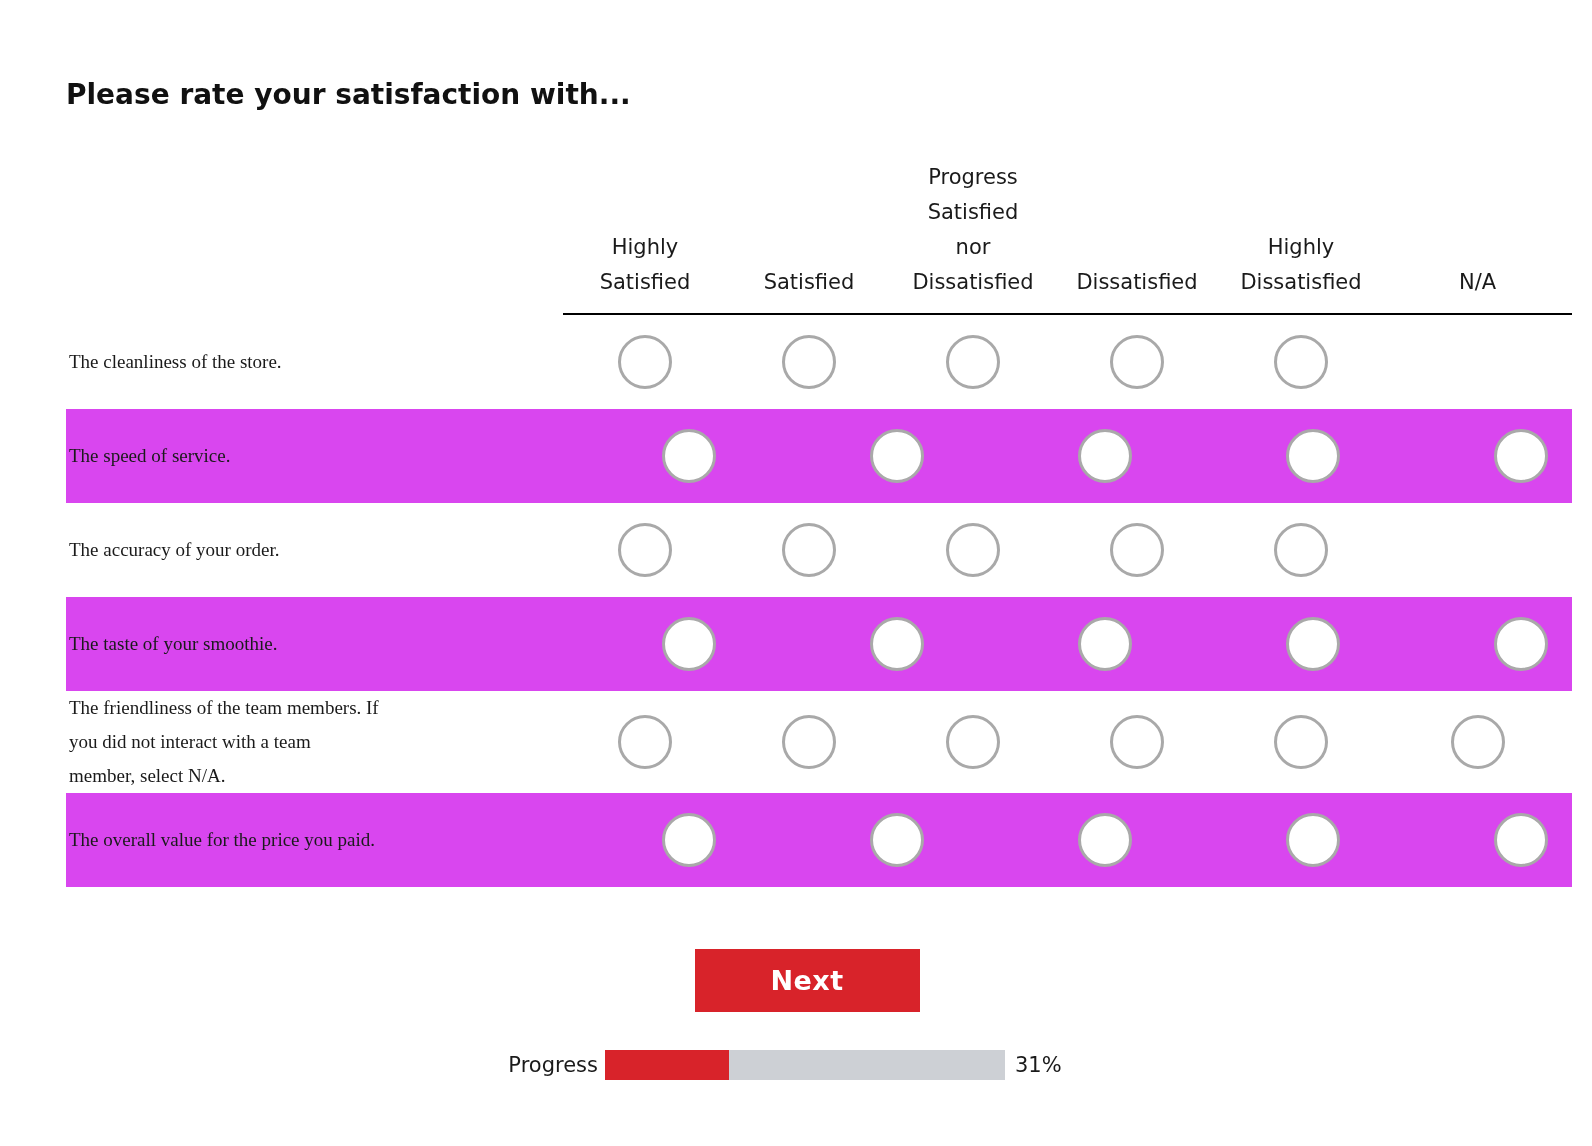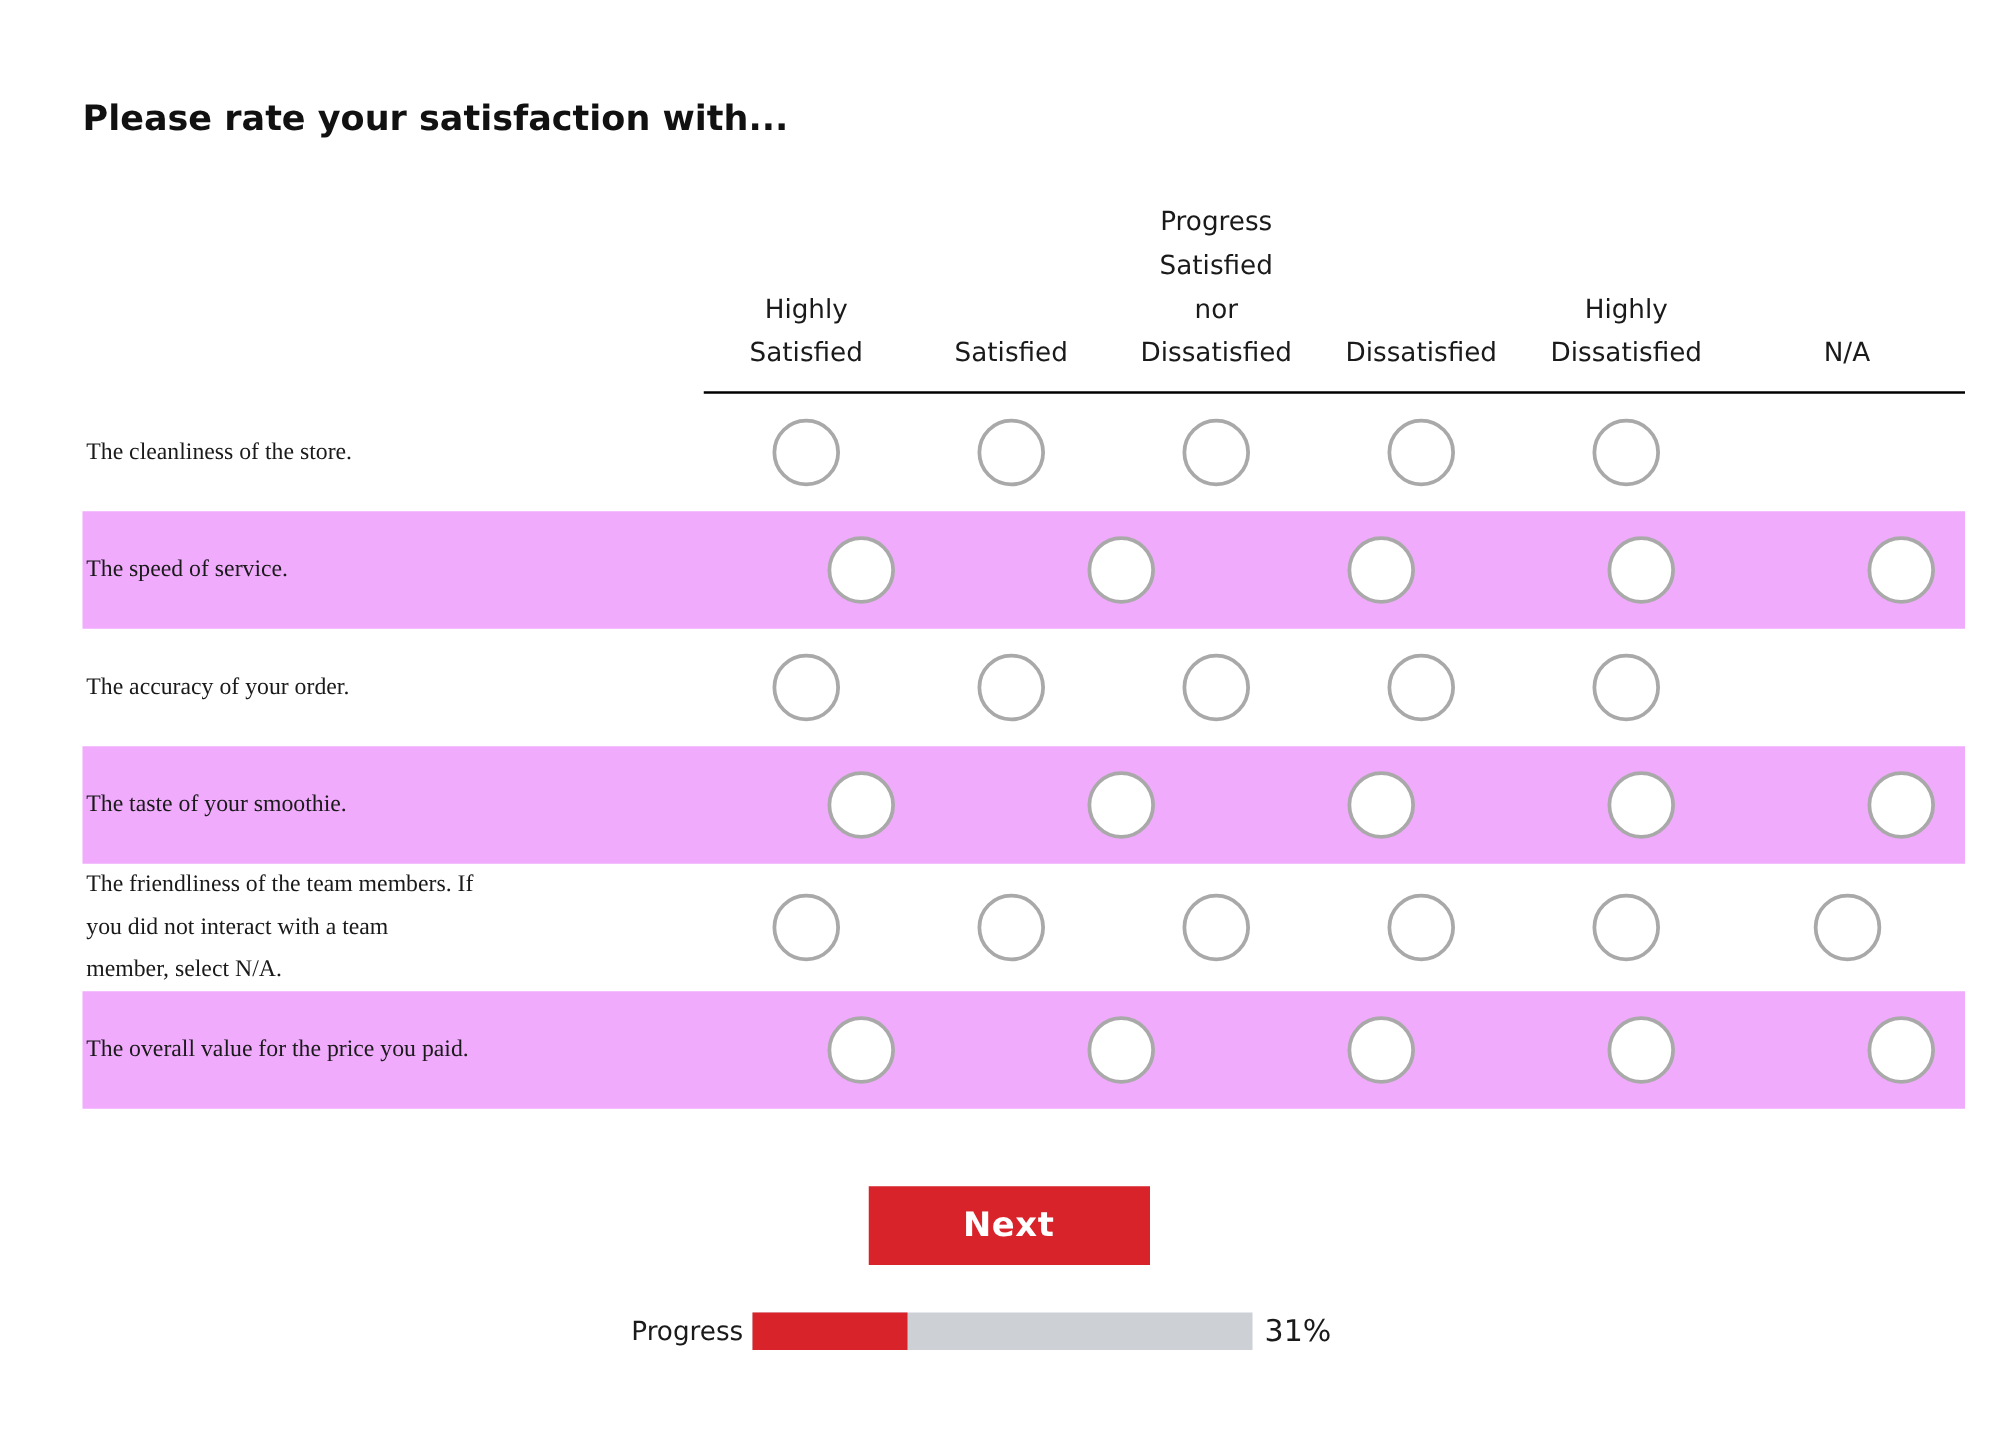--- a/index.html
+++ b/index.html
@@ -36,21 +36,21 @@
     padding-bottom: 13px;
     min-height: 152px;
   }
   .rule {
     height: 0;
     border-top: 2px solid #000;
     margin-left: 497px;
     width: calc(100% - 497px);
   }
   .mrow { align-items: center; min-height: 94px; }
-  .mrow.alt { background: #f0abfc; gap: 44px; }
+  .mrow.alt { background: #d946ef; gap: 44px; }
   .rlabel {
     font-size: 19px;
     line-height: 34px;
     padding-left: 3px;
     padding-right: 8px;
     white-space: pre-line;
     font-family: Liberation Serif, serif;
   }
   .cell { display: flex; align-items: center; justify-content: center; }
   .radio {
@@ -78,21 +78,21 @@
   .progress-row {
     display: flex;
     align-items: center;
     justify-content: center;
     margin-top: 38px;
     transform: translateX(-22px);
   }
   .progress-label { font-size: 21px; margin-right: 7px; }
   .track { width: 400px; height: 30px; background: #cdd0d5; }
   .fill { height: 100%; background: #d8232a; width: 0; }
-  .pct { font-size: 24px; margin-left: 10px; }
+  .pct { font-size: 21px; margin-left: 10px; }
 </style>
 </head>
 <body>
 
 <div class="content">
 
   <h1 class="title">Please rate your satisfaction with...</h1>
 
   <div class="matrix">
 

